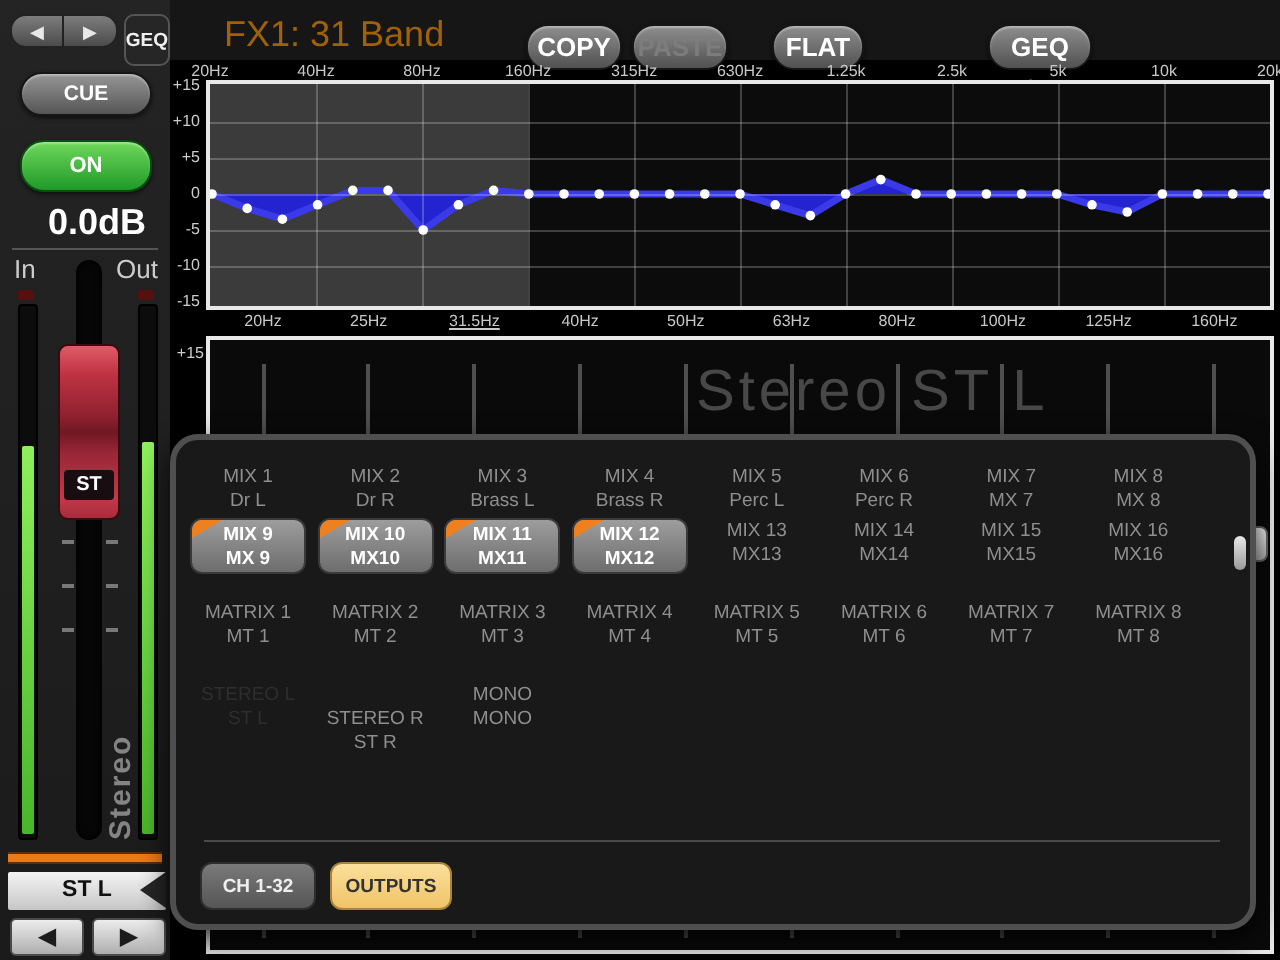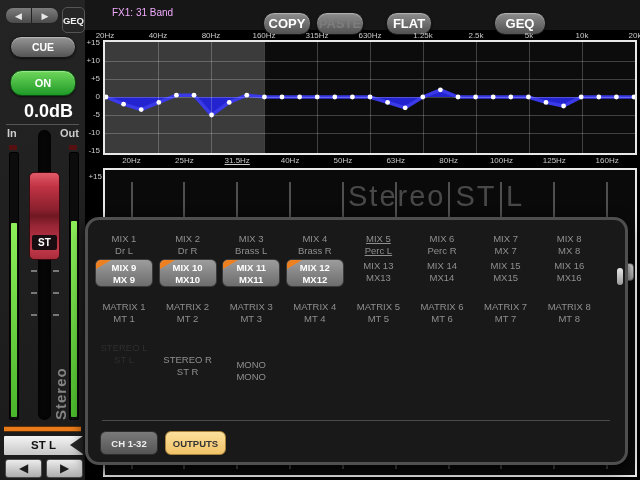--- a/index.html
+++ b/index.html
@@ -21,21 +21,21 @@
   .pill{position:absolute;border-radius:11px;border:1px solid #161616;color:#fff;
         font-weight:bold;text-align:center;
         box-shadow:inset 0 1px 1px rgba(255,255,255,.35),0 1px 2px rgba(0,0,0,.6);}
   #cue-btn{left:10px;top:36px;width:64px;height:20px;font-size:10.5px;line-height:20px;
         background:linear-gradient(#969696,#555);}
   #on-btn{left:10px;top:70px;width:64px;height:24px;font-size:11px;line-height:24px;
         border-radius:12px;background:linear-gradient(#6fd75b,#1f9a28);border-color:#0a4d10;}
   #gain-db{position:absolute;left:0;top:101px;width:73px;text-align:right;color:#fff;
         font-size:18px;font-weight:bold;}
   #db-divider{position:absolute;left:6px;top:124px;width:73px;height:1px;background:#555;}
-  .io-label{position:absolute;top:127px;color:#ccc;font-size:11px;font-weight:bold;}
+  .io-label{position:absolute;top:127px;color:#ccc;font-size:13px;font-weight:normal;}
   #in-label{left:7px;} #out-label{right:6px;}
   .clip-led{position:absolute;top:145px;width:8px;height:5px;background:#571010;border-radius:1px;}
   #clip-in{left:9px;} #clip-out{left:69px;}
   .meter{position:absolute;top:152px;width:8px;height:266px;background:#0c0c0c;border-radius:2px;
          border:1px solid #000;}
   #meter-in{left:9px;} #meter-out{left:69px;}
   .meter-fill{position:absolute;left:1px;right:1px;bottom:2px;border-radius:1px;
          background:linear-gradient(180deg,#8df05a,#49b52a);}
   #meter-in .meter-fill{height:194px;} #meter-out .meter-fill{height:196px;}
   #fader-track{position:absolute;left:38px;top:130px;width:13px;height:290px;background:#060606;
@@ -57,21 +57,21 @@
       border-top:9.5px solid transparent;border-bottom:9.5px solid transparent;
       border-right:13px solid #262626;}
   .nav-btn{position:absolute;top:459px;width:37px;height:19px;border-radius:3px;
       background:linear-gradient(#ececec,#aeaeae);border:1px solid #4a4a4a;box-sizing:border-box;
       color:#1c1c1c;font-size:12px;text-align:center;line-height:17px;}
   #nav-left{left:5px;} #nav-right{left:46px;}
 
   
   #header{position:absolute;left:85px;top:0;width:555px;height:30px;background:#161616;
       border-bottom:1px solid #000;}
-  #page-title{position:absolute;left:27px;top:7px;color:#f0abfc;font-size:10px;}
+  #page-title{position:absolute;left:27px;top:7px;color:#a16207;font-size:18px;}
   #header .pill{top:12px;height:21px;font-size:13px;line-height:21px;
       background:linear-gradient(#8e8e8e,#515151);}
   #copy-btn{left:178px;width:46px;}
   #paste-btn{left:231px;width:46px;background:linear-gradient(#414141,#323232);color:#7d7d7d;}
   #flat-btn{left:301px;width:44px;}
   #geqon-btn{left:409px;width:50px;background:linear-gradient(#4d84ea,#1441ba);}
   #mixer-btn{left:466px;width:78px;}
 
   
   .axis-label{position:absolute;transform:translateX(-50%);color:#c8c8c8;font-size:8px;white-space:nowrap;}
@@ -289,21 +289,21 @@
           <div>Dr R</div>
         </div>
         <div class="pcell" style="left: 131.2px; top: 13px;">
           <div>MIX 3</div>
           <div>Brass L</div>
         </div>
         <div class="pcell" style="left: 194.8px; top: 13px;">
           <div>MIX 4</div>
           <div>Brass R</div>
         </div>
-        <div class="pcell" style="left: 258.4px; top: 13px; text-decoration: underline;">
+        <div class="pcell" style="left: 258.4px; top: 13px;">
           <div>MIX 5</div>
           <div>Perc L</div>
         </div>
         <div class="pcell" style="left: 322px; top: 13px;">
           <div>MIX 6</div>
           <div>Perc R</div>
         </div>
         <div class="pcell" style="left: 385.6px; top: 13px;">
           <div>MIX 7</div>
           <div>MX 7</div>
@@ -381,21 +381,21 @@
           <div>MT 8</div>
         </div>
         <div class="pcell dim" style="left: 4px; top: 122px;">
           <div>STEREO L</div>
           <div>ST L</div>
         </div>
         <div class="pcell" style="left: 67.6px; top: 122px; margin-top: 12px;">
           <div>STEREO R</div>
           <div>ST R</div>
         </div>
-        <div class="pcell" style="left: 131.2px; top: 139px;">
+        <div class="pcell" style="left: 131.2px; top: 122px;">
           <div>MONO</div>
           <div>MONO</div>
         </div>
       </div>
     <div id="popup-divider"></div>
     <div class="tab" id="tab-ch">CH 1-32</div>
     <div class="tab" id="tab-out">OUTPUTS</div>
     <div id="popup-scroll"></div>
   </div>
 

